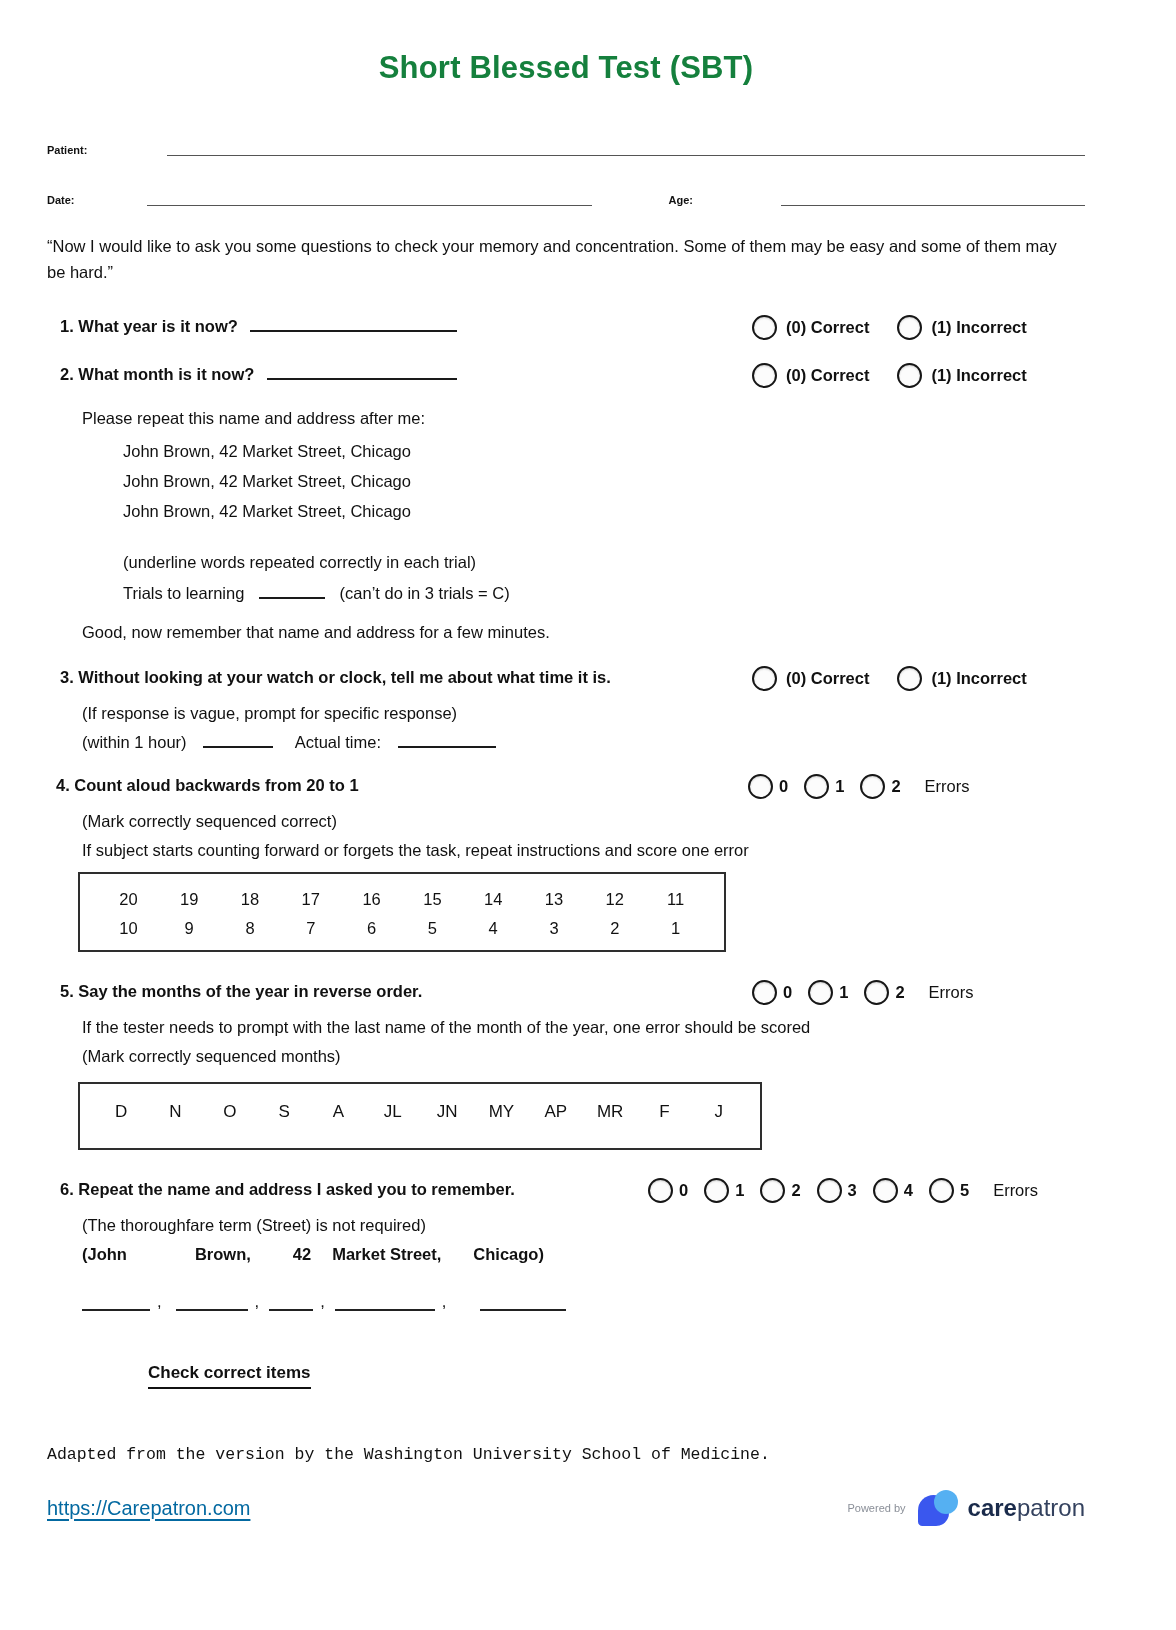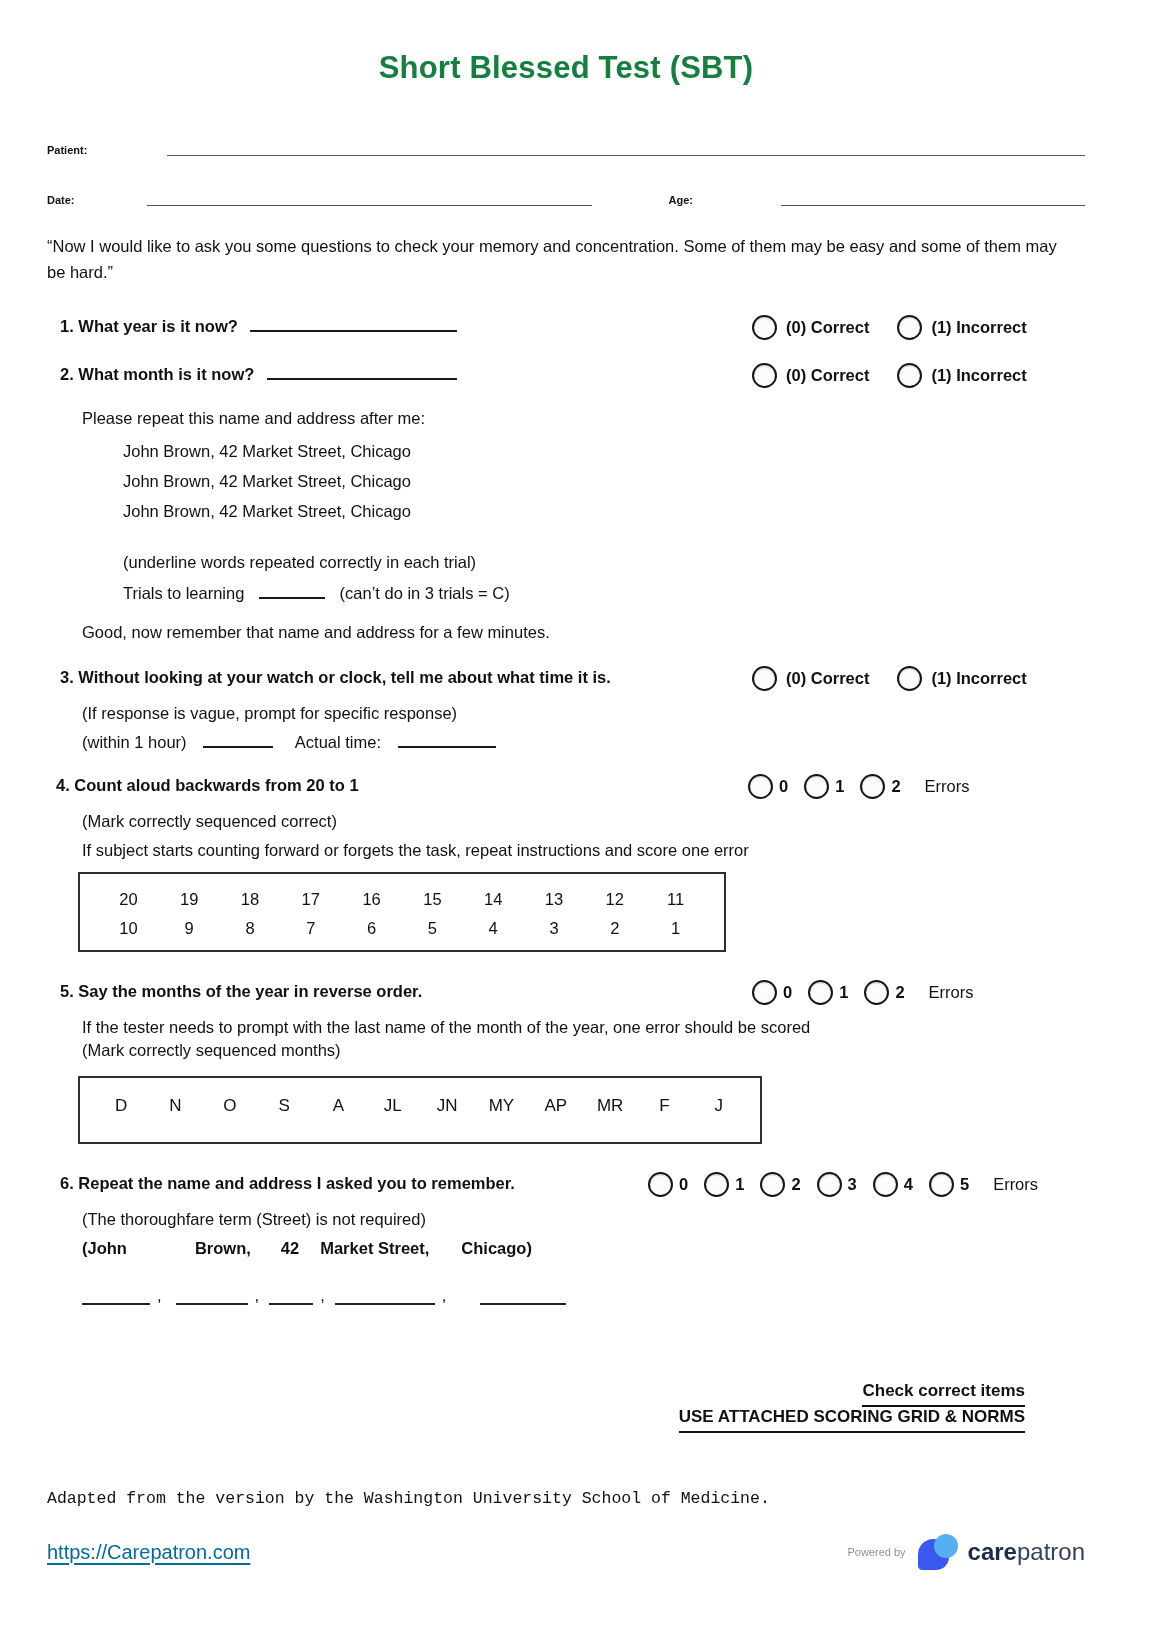--- a/index.html
+++ b/index.html
@@ -225,21 +225,21 @@
         <span class="rlabel" style="margin-left:6px;">1</span>
       </div>
       <div class="ropt ml18">
         <span class="radio"></span>
         <span class="rlabel" style="margin-left:6px;">2</span>
       </div>
       <span class="errors-lbl">Errors</span>
     </div>
   </div>
   <div class="ind1" style="margin-top:8px;">If the tester needs to prompt with the last name of the month of the year, one error should be scored</div>
-  <div class="ind1" style="margin-top:4px;">(Mark correctly sequenced months)</div>
+  <div class="ind1" style="margin-top:10px;">(Mark correctly sequenced months)</div>
 
   <div class="month-box">
     <div class="num-row">
       <span class="mcell">D</span>
       <span class="mcell">N</span>
       <span class="mcell">O</span>
       <span class="mcell">S</span>
       <span class="mcell">A</span>
       <span class="mcell">JL</span>
       <span class="mcell">JN</span>
@@ -278,41 +278,40 @@
         <span class="radio"></span>
         <span class="rlabel" style="margin-left:6px;">5</span>
       </div>
       <span class="errors-lbl">Errors</span>
     </div>
   </div>
   <div class="ind1" style="margin-top:8px;">(The thoroughfare term (Street) is not required)</div>
 
   <div class="addr-words" style="margin-top:10px;">
     <span style="margin-right:68px;">(John</span>
-    <span style="margin-right:30px;">Brown,</span>
+    <span style="margin-right:42px;">Brown,</span>
     <span style="margin-right:21px;">42</span>
     <span style="margin-right:32px;">Market Street,</span>
     <span>Chicago)</span>
   </div>
 
   <div class="blank-row" style="margin-top:28px;">
     <span class="bl" style="width:68px;"></span>
     <span class="comma">,</span>
     <span class="bl" style="width:72px; margin-left:8px;"></span>
     <span class="comma">,</span>
     <span class="bl" style="width:44px; margin-left:4px;"></span>
     <span class="comma">,</span>
     <span class="bl" style="width:100px; margin-left:4px;"></span>
     <span class="comma">,</span>
     <span class="bl" style="width:86px; margin-left:28px;"></span>
   </div>
 
-  <div class="foot-links" style="margin-top:76px;flex-direction:column;">
+  <div class="foot-links" style="margin-top:52px;">
     <span class="ulink">Check correct items</span>
-    <span class="ulink">USE ATTACHED SCORING GRID &amp; NORMS</span>
   </div>
 
   <div class="adapted" style="margin-top:56px;font-family:Liberation Mono, monospace;">Adapted from the version by the Washington University School of Medicine.</div>
 
   <div class="bottom-row">
     <span class="site-link">https://Carepatron.com</span>
     <div class="powered">
       <span class="powered-by">Powered by</span>
       <span class="logo-icon">
         <span class="logo-dark"></span>

